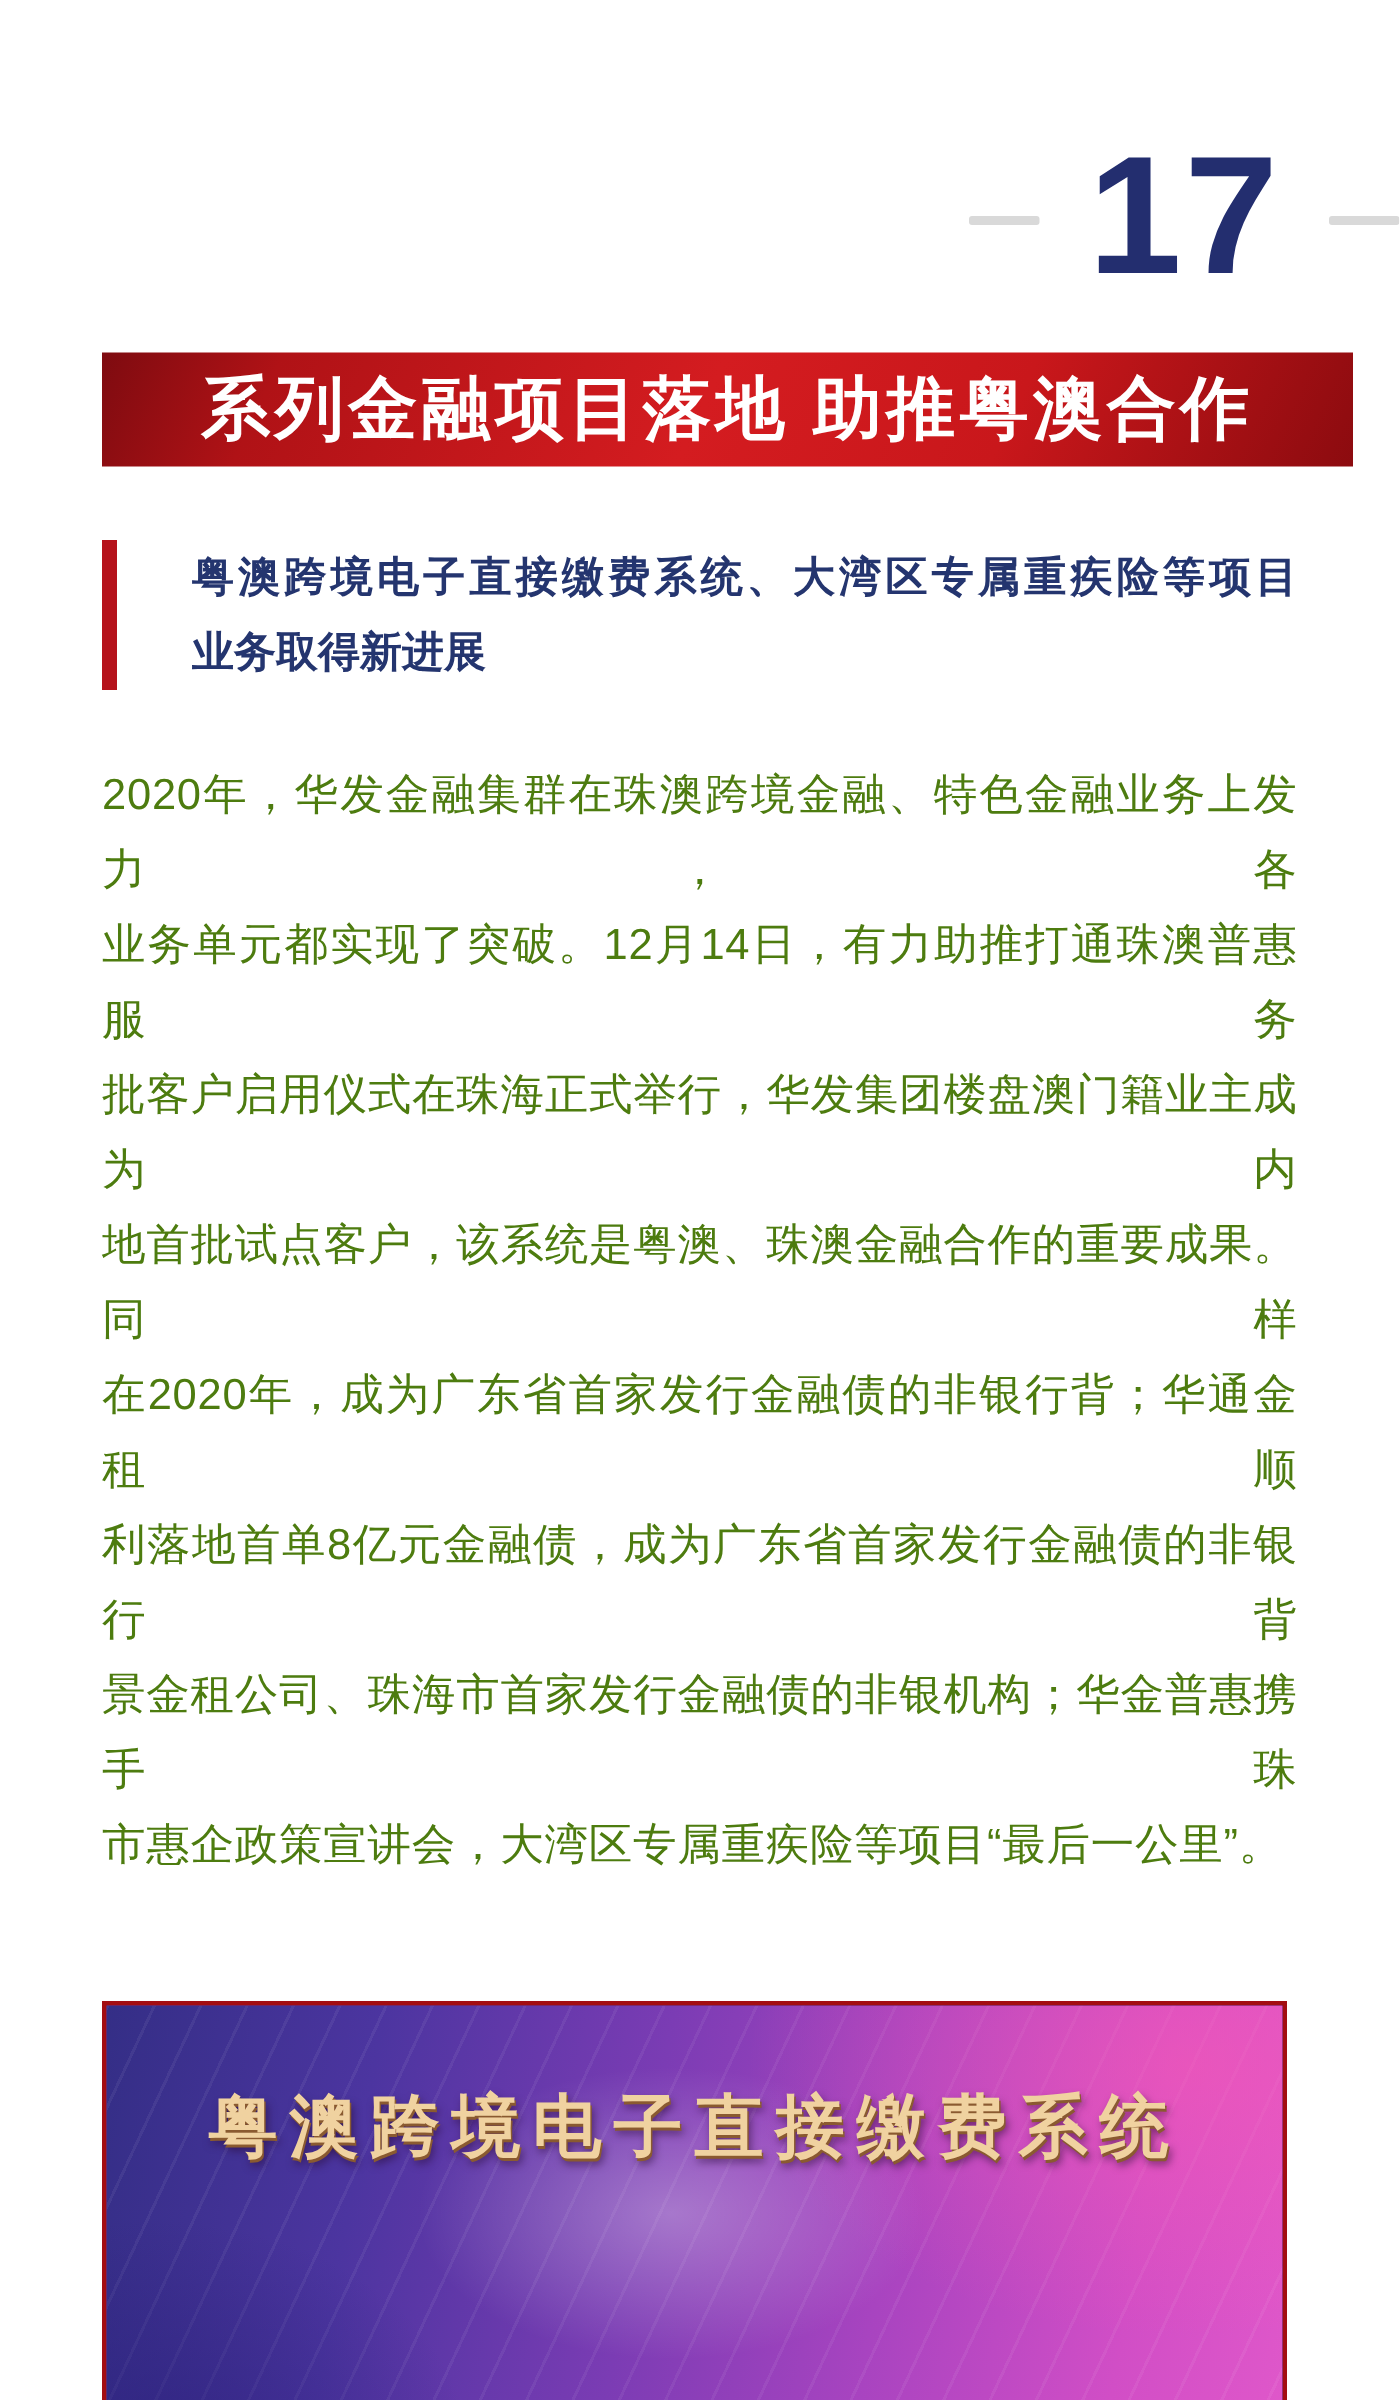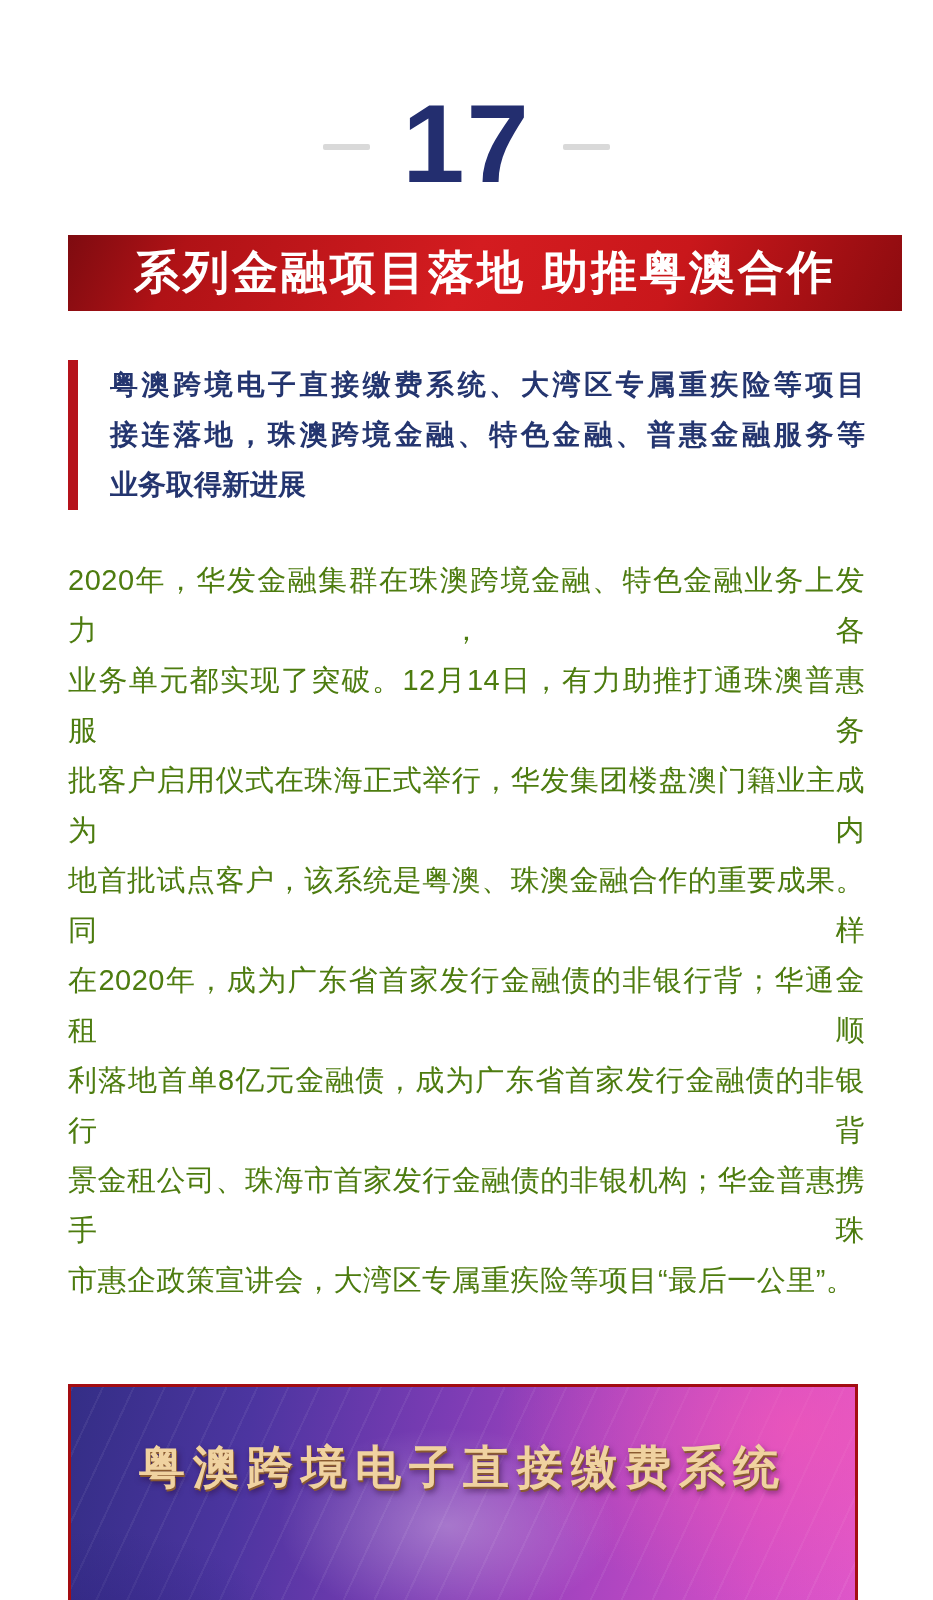--- a/index.html
+++ b/index.html
@@ -2,21 +2,21 @@
 <html><head>
 <meta charset="utf-8">
 <style>
   html,body{margin:0;padding:0;background:#fff;}
   .page{
     position:relative;width:933px;height:1600px;margin:0 auto;background:#ffffff;
     overflow:hidden;font-family:"Liberation Sans","DejaVu Sans",sans-serif;
   }
   
   .chapter-header{
-    height:200px;display:flex;align-items:flex-end;justify-content:center;
+    height:200px;display:flex;align-items:flex-end;justify-content:flex-end;
     padding-bottom:10px;box-sizing:border-box;
   }
   .chapter-number{
     font-size:112px;font-weight:bold;color:#232e6f;line-height:0.82;
     letter-spacing:2px;margin:0 32px;
   }
   .dash{
     width:47px;height:6px;background:#d9d9d9;border-radius:2px;
     align-self:flex-end;margin-bottom:40px;
   }
@@ -24,21 +24,21 @@
   .title-banner{
     margin:35px 31px 0 68px;height:76px;
     background:linear-gradient(115deg,#7e0b10 0%,#b01216 14%,#d41c20 48%,#c9171b 72%,#8c0b0f 100%);
     display:flex;align-items:center;justify-content:center;
   }
   .title-banner h2{
     margin:16px;color:#ffffff;font-size:46px;font-weight:bold;letter-spacing:3px;white-space:nowrap;
   }
   
   .standfirst{
-    margin:49px 68px 0 68px;border-left:10px solid #b5121b;padding-left:32px;
+    margin:49px 68px 0 68px;border-left:10px solid #b5121b;padding-left:50px;
     color:#24356f;font-weight:bold;font-size:28px;line-height:50px;
   }
   .standfirst .sf-line{text-align:justify;text-align-last:justify;}
   .standfirst .sf-line.last{text-align:center;text-align-last:left;}
   
   .body-text{
     margin:45px 68px 0 68px;color:#4d7c0f;font-size:29px;line-height:50px;letter-spacing:.5px;
   }
   .body-text .b-line{text-align:justify;text-align-last:justify;}
   .body-text .b-line.last{text-align:left;text-align-last:left;}
@@ -72,21 +72,20 @@
     <h1 class="chapter-number">17</h1>
     <span class="dash"></span>
   </header>
 
   <div class="title-banner">
     <h2>系列金融项目落地 助推粤澳合作</h2>
   </div>
 
   <div class="standfirst">
     <div class="sf-line">粤澳跨境电子直接缴费系统、大湾区专属重疾险等项目</div>
-    <div class="sf-line">接连落地，珠澳跨境金融、特色金融、普惠金融服务等</div>
     <div class="sf-line last">业务取得新进展</div>
   </div>
 
   <div class="body-text">
     <div class="b-line">2020年，华发金融集群在珠澳跨境金融、特色金融业务上发力，各</div>
     <div class="b-line">业务单元都实现了突破。12月14日，有力助推打通珠澳普惠服务</div>
     <div class="b-line">批客户启用仪式在珠海正式举行，华发集团楼盘澳门籍业主成为内</div>
     <div class="b-line">地首批试点客户，该系统是粤澳、珠澳金融合作的重要成果。同样</div>
     <div class="b-line">在2020年，成为广东省首家发行金融债的非银行背；华通金租顺</div>
     <div class="b-line">利落地首单8亿元金融债，成为广东省首家发行金融债的非银行背</div>

